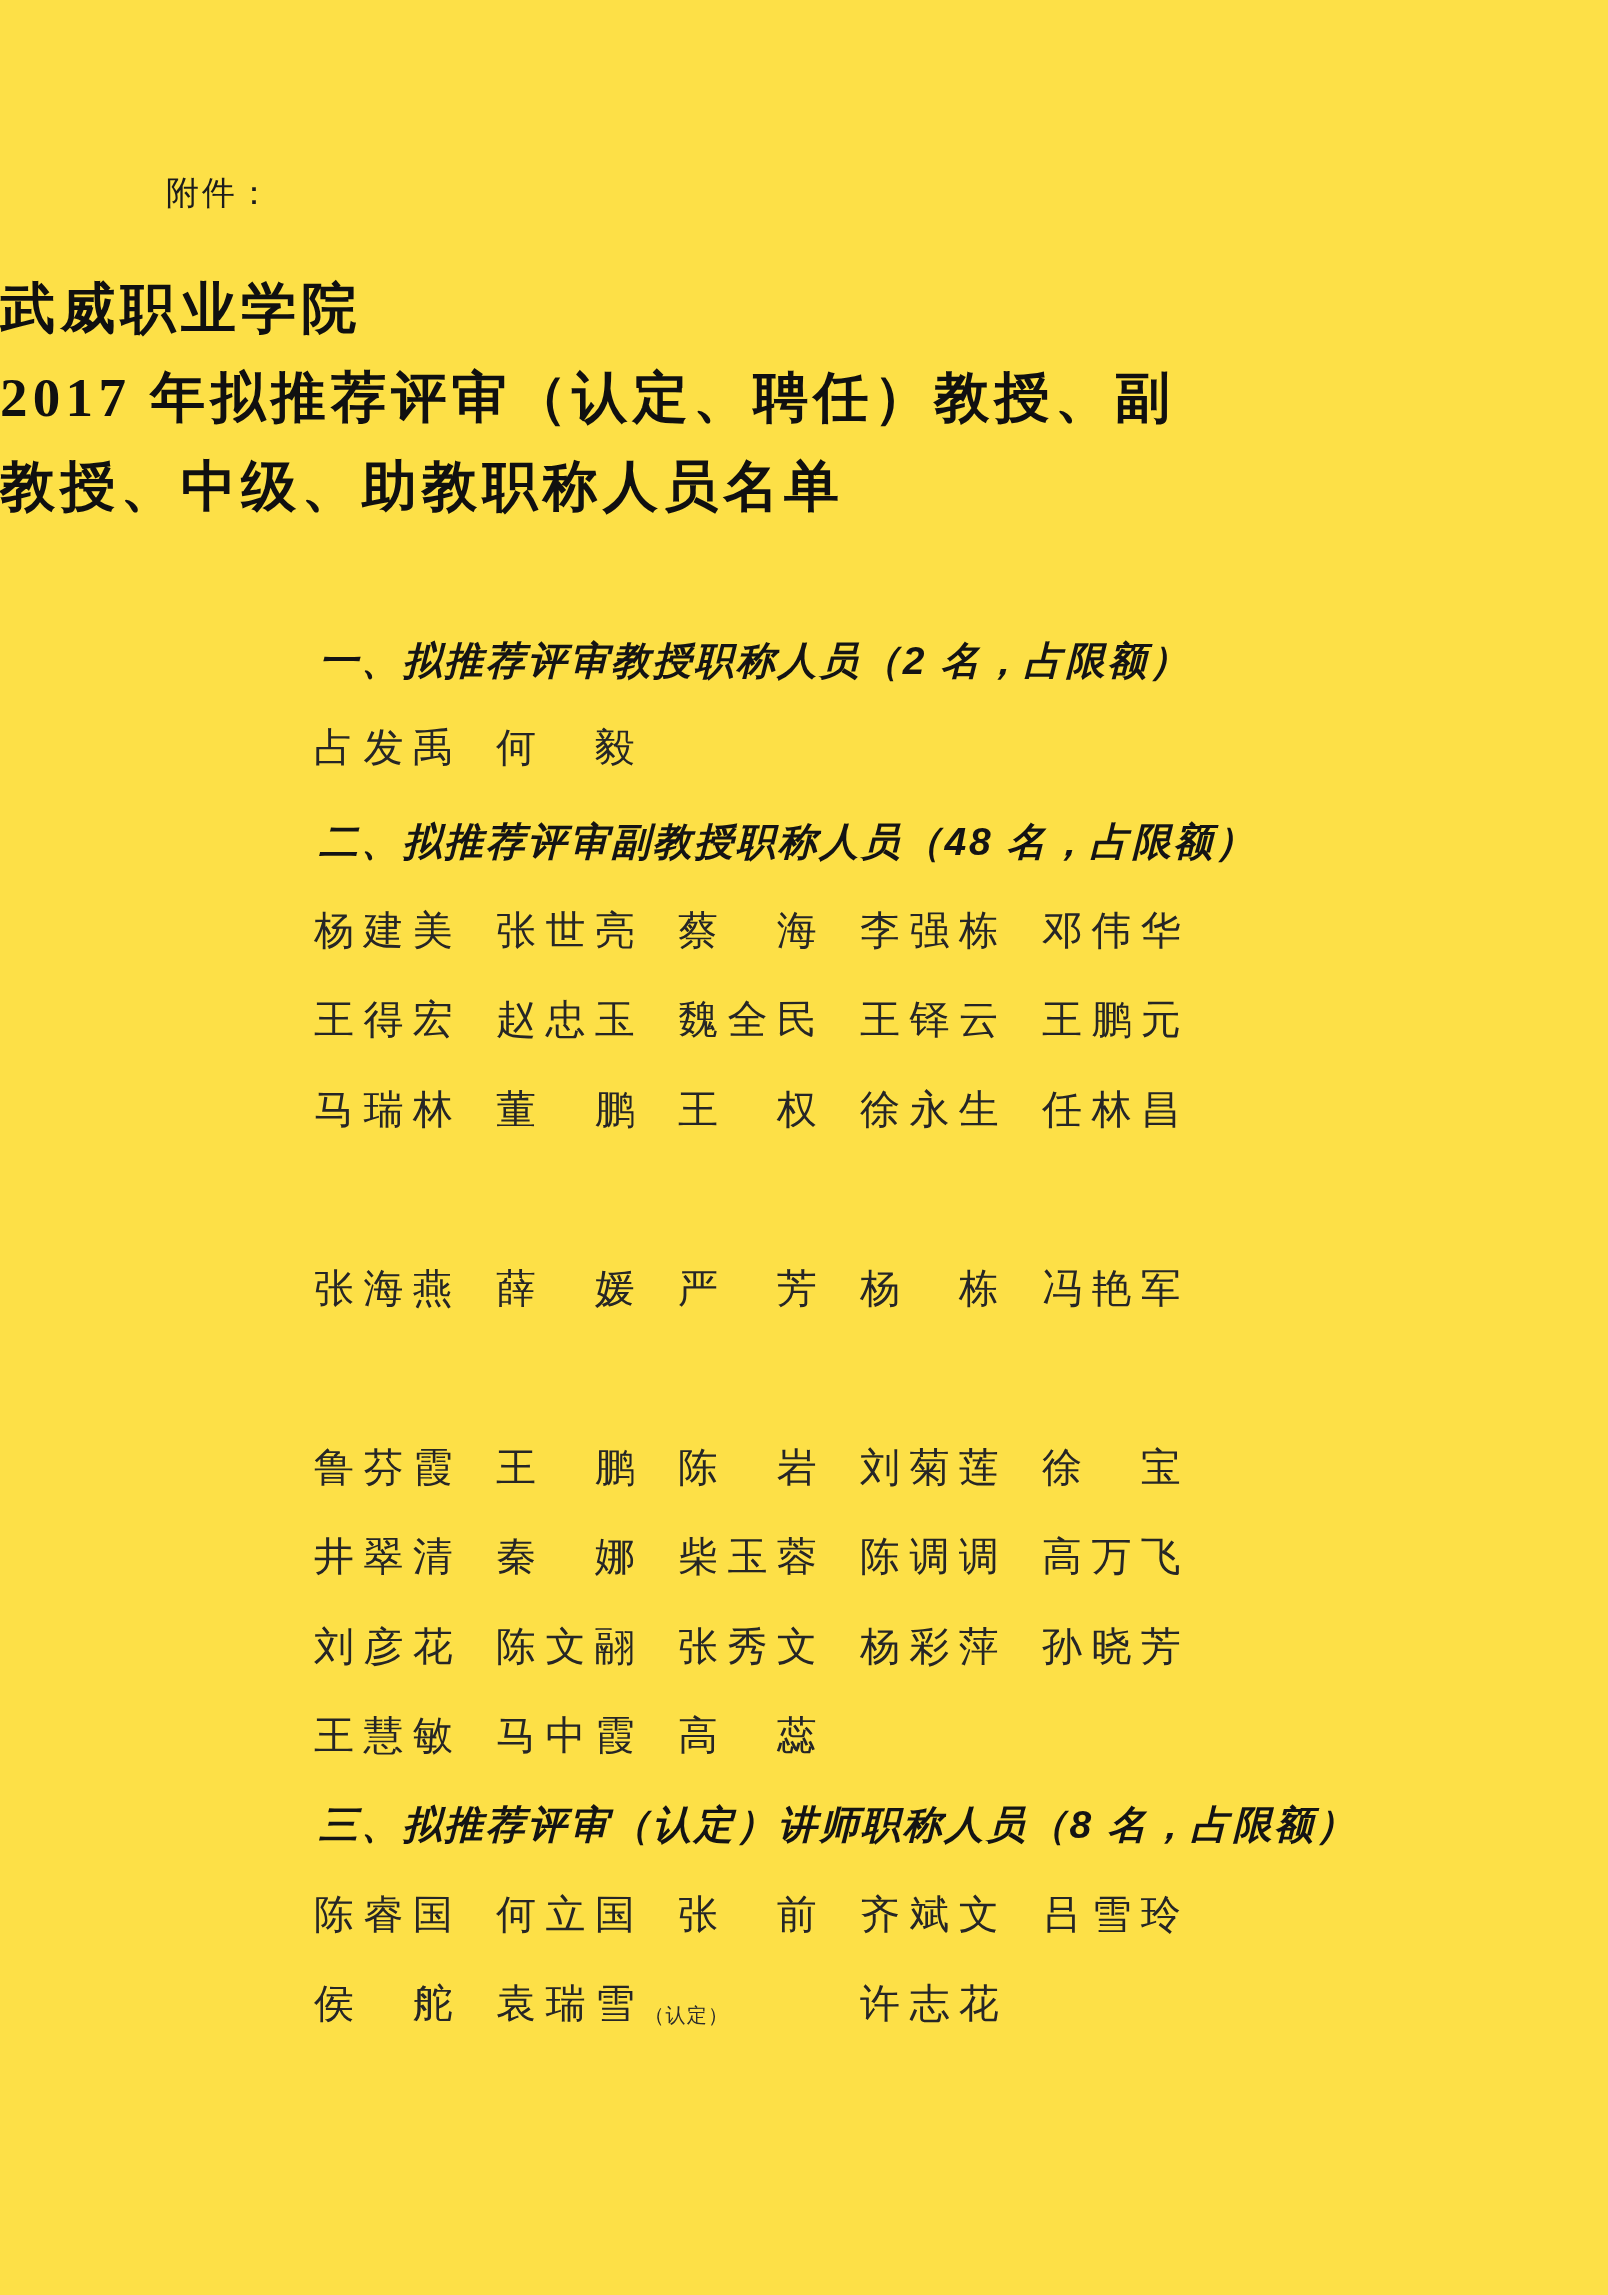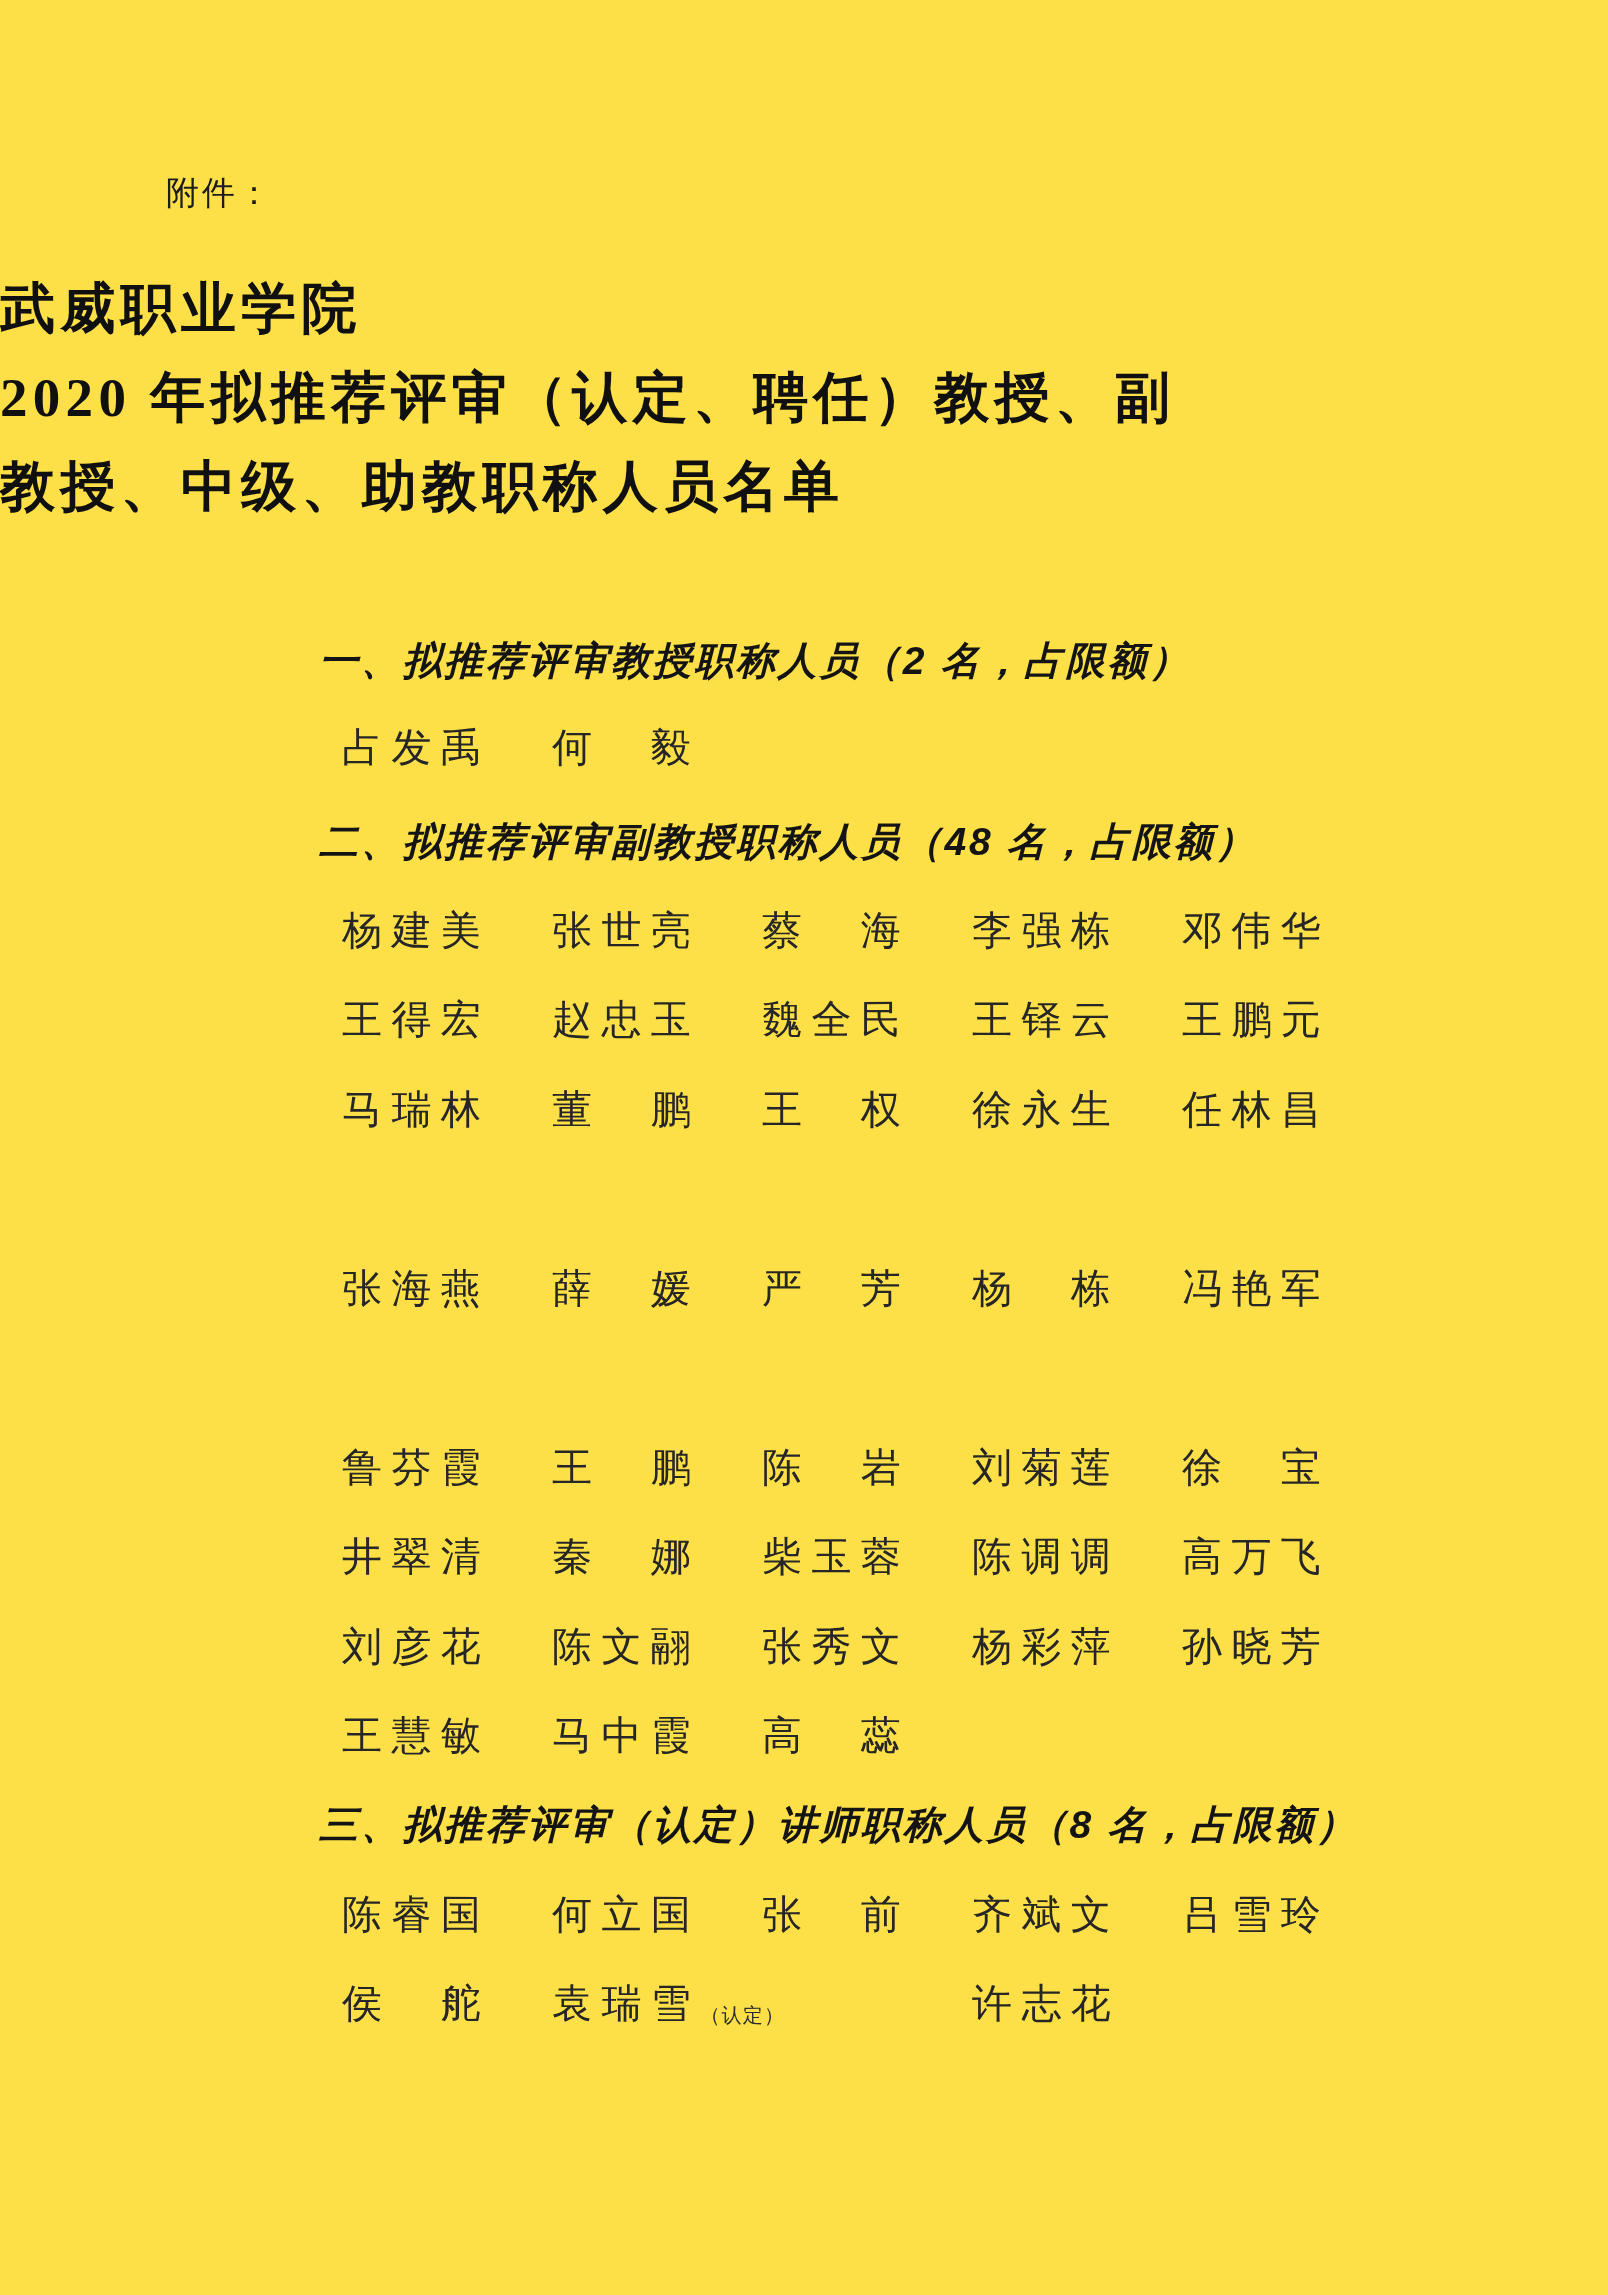--- a/index.html
+++ b/index.html
@@ -28,37 +28,37 @@
     font-weight:700; font-size:39px; letter-spacing:2.7px;
     color:#141414; white-space:nowrap;font-style:italic;
   }
   .row {
     position:absolute; left:314px;
     white-space:nowrap;
     font-size:40px; letter-spacing:9.4px; color:#262626;
   }
   .cell {
     display:inline-block; width:182px;
-    vertical-align:top; overflow:visible;margin-left:28px;
+    vertical-align:top; overflow:visible;
   }
   .sub {
     font-size:20px; letter-spacing:1.3px;
     vertical-align:-5.3px; color:#2c2c2c;
   }
 </style>
 </head>
 <body>
 
 <div class="page">
 
   <div class="attachment">附件：</div>
 
   <div class="title-block">
     <div>武威职业学院</div>
-    <div>2020 年拟推荐评审（认定、聘任）教授、副</div>
+    <div>2017 年拟推荐评审（认定、聘任）教授、副</div>
     <div>教授、中级、助教职称人员名单</div>
   </div>
 
   <div class="heading" style="top:634px">一、拟推荐评审教授职称人员（2 名，占限额）</div>
   <div class="row" style="top:720px">
     <span class="cell">占发禹</span><span class="cell">何　毅</span>
   </div>
 
   <div class="heading" style="top:815px">二、拟推荐评审副教授职称人员（48 名，占限额）</div>
 

